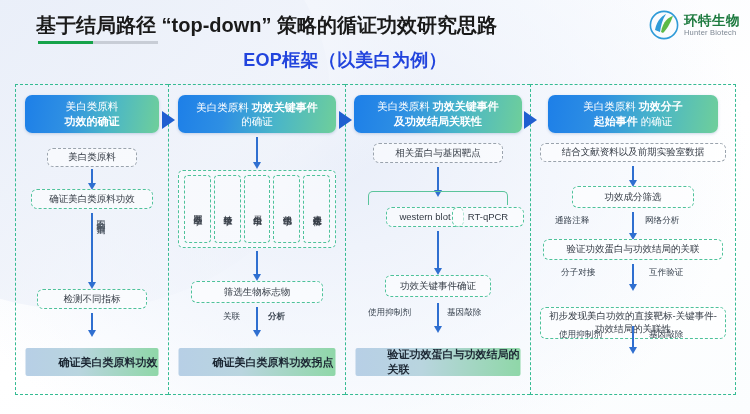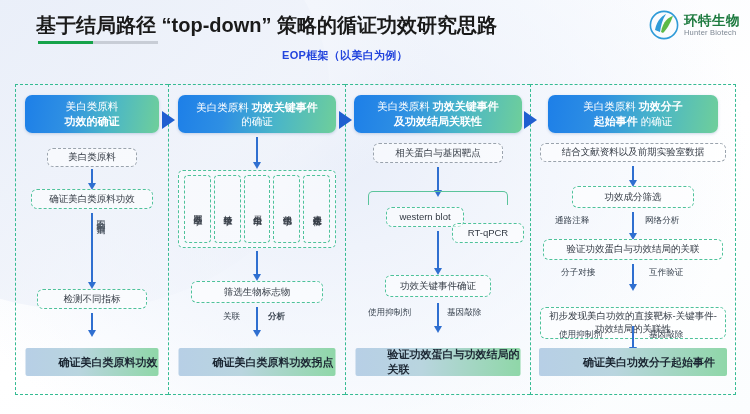--- a/index.html
+++ b/index.html
@@ -36,21 +36,21 @@
     letter-spacing: 0px; white-space: nowrap;
     z-index: 4;
   }
   .title-rule {
     position: absolute; left: 38px; top: 41px;
     width: 120px; height: 3px; z-index: 4;
     background: linear-gradient(90deg, #16a34a 0%, #16a34a 46%, #c8cdd6 46%, #c8cdd6 100%);
   }
   .subtitle {
     position: absolute; left: 0; right: 0; top: 48px;
-    text-align: center; font-size: 11px; font-weight: bold;
+    text-align: center; font-size: 18px; font-weight: bold;
     color: #2244dd; letter-spacing: .3px; z-index: 4;
   }
   .subtitle .inner { margin-left: -60px; }
 
   
   .logo { position: absolute; right: 10px; top: 10px; display: flex;
           align-items: center; gap: 5px; z-index: 5; }
   .logo-mark { width: 30px; height: 30px; position: relative; flex: 0 0 auto; }
   .logo-text { line-height: 1; }
   .logo-cn { font-size: 13.5px; font-weight: bold; color: #1d7a3f;
@@ -276,21 +276,21 @@
         <span class="mix"><b>及功效结局关联性</b></span>
       </div>
 
       <div class="box b-gray" style="top:58px; width:130px; height:20px;">相关蛋白与基因靶点</div>
 
       <div class="arrow" style="top:82px; height:24px;"></div>
 
       <div class="bracket" style="top:106px; width:140px; height:14px;"></div>
 
       <div class="box b-green" style="left:40px; transform:none; top:122px; width:78px; height:20px;">western blot</div>
-      <div class="box b-green" style="left:auto; right:6px; transform:none; top:122px; width:72px; height:20px;margin-top:16px;">RT-qPCR</div>
+      <div class="box b-green" style="left:auto; right:6px; transform:none; top:122px; width:72px; height:20px;">RT-qPCR</div>
 
       <div class="arrow" style="top:146px; height:38px;"></div>
 
       <div class="box b-green" style="top:190px; width:106px; height:22px;">功效关键事件确证</div>
 
       <div class="arrow" style="top:218px; height:24px;"></div>
       <div class="alabel" style="left:22px; top:222px;">使用抑制剂</div>
       <div class="alabel" style="left:101px; top:222px;">基因敲除</div>
 
       <div class="result" style="width:165px;">验证功效蛋白与功效结局的关联</div>
@@ -319,17 +319,16 @@
       <div class="arrow" style="top:179px; height:21px;"></div>
       <div class="alabel" style="left:30px; top:182px;">分子对接</div>
       <div class="alabel" style="left:118px; top:182px;">互作验证</div>
 
       <div class="box b-green" style="top:192px; width:186px; height:32px;margin-top:30px;">初步发现美白功效的直接靶标-关键事件-功效结局的关联性</div>
 
       <div class="arrow" style="top:241px; height:22px;"></div>
       <div class="alabel" style="left:28px; top:244px;">使用抑制剂</div>
       <div class="alabel" style="left:118px; top:244px;">基因敲除</div>
 
-      <div class="result" style="width:188px;">确证美白功效分子起始事件</div>
     </div>
 
   </div>
 </div>
 
 </body></html>

